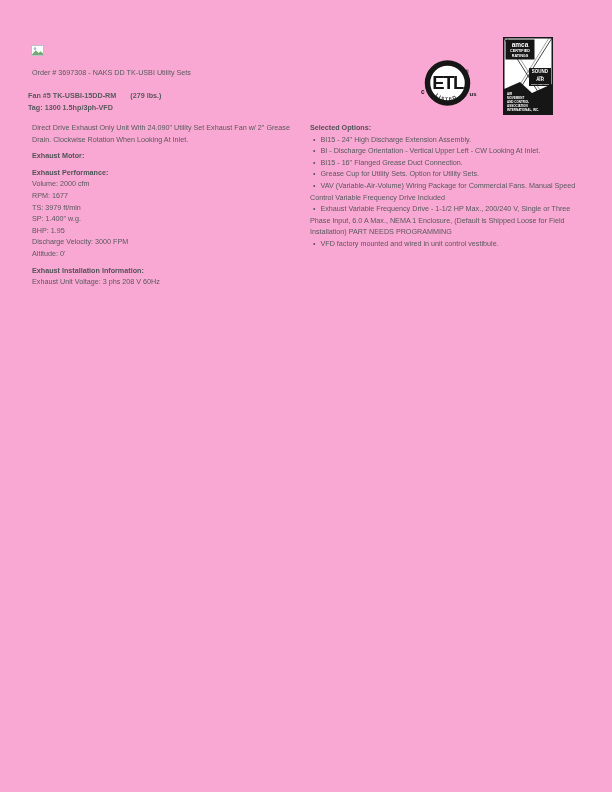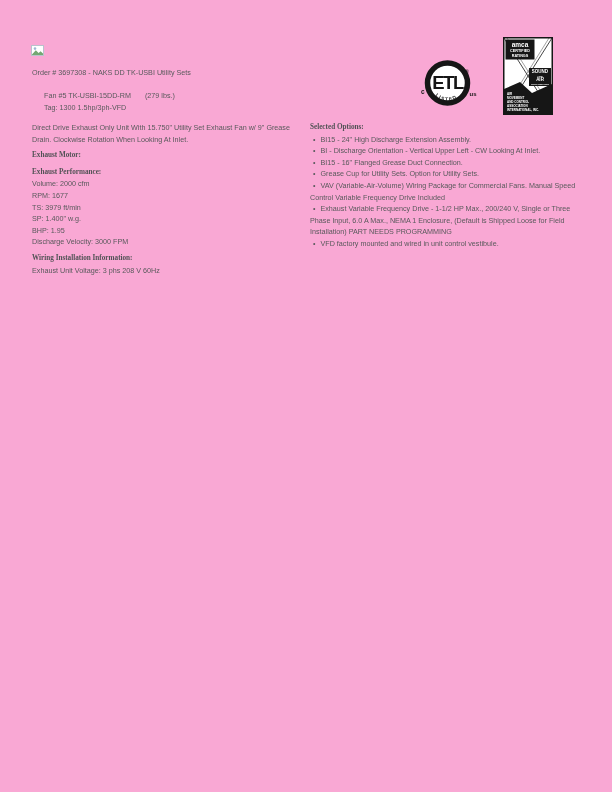--- a/index.html
+++ b/index.html
@@ -3,21 +3,21 @@
 <meta charset="utf-8">
 <style>
   html,body { margin:0; padding:0; background:#ffffff; }
   .page {
     position:relative; width:612px; height:792px; background:#f9a8d4;
     font-family:"Liberation Sans","DejaVu Sans",sans-serif;
     color:#58595b; font-size:7.2px; line-height:11.6px;padding-left:40px;
     -webkit-font-smoothing:antialiased;
   }
   .abs { position:absolute; }
-  .hd { font-weight:bold; color:#515255;font-family:Liberation Serif, serif; }
+  .hd { font-weight:bold; color:#515255; }
   .block { margin:0 0 5px 0; }
   .col-left  { left:32px;  top:122px; width:272px; }
   .col-right { left:310px; top:122px; width:266px; }
   .opt { text-indent:3px; margin:0; }
   .opt .bullet { font-size:7px; margin-right:5px; }
   .weight { margin-left:14px; }
   .etl-box  { left:420px; top:58px;  width:58px; height:52px; }
   .amca-box { left:503px; top:37px;  width:50px; height:78px; }
   .img-ph { left:31px; top:45px; width:13px; height:11px; }
   svg text { font-family:"Liberation Sans","DejaVu Sans",sans-serif; }
@@ -30,21 +30,21 @@
   <span class="abs img-ph">
     <svg width="13" height="11" viewBox="0 0 13 11">
       <rect x="0.5" y="0.5" width="12" height="10" fill="#ffffff" stroke="#b9c2cc"></rect>
       <circle cx="4" cy="3.6" r="1.3" fill="#9db8d2"></circle>
       <path d="M1 9.5 L4.8 5.2 L7.6 8 L9.6 6.2 L12 8.6 L12 10 L1 10 Z" fill="#74a874"></path>
     </svg>
   </span>
 
   <div class="abs" style="left:32px; top:67px;">Order # 3697308  -  NAKS DD TK-USBI Utility Sets</div>
 
-  <div class="abs" style="left:44px; top:90px;">
+  <div class="abs" style="left:28px; top:90px;font-weight:bold;">
     <div><span>Fan #5 TK-USBI-15DD-RM</span><span class="weight">(279 lbs.)</span></div>
     <div>Tag: 1300 1.5hp/3ph-VFD</div>
   </div>
 
   <span class="abs etl-box">
     <svg width="58" height="52" viewBox="0 0 116 104">
       <circle cx="55" cy="50" r="40" fill="#ffffff" stroke="#161616" stroke-width="11"></circle>
       <text x="55" y="61" text-anchor="middle" font-size="37" font-weight="bold" letter-spacing="-3" fill="#161616">ETL</text>
       <defs>
           <path id="etlArc" d="M 27 70 A 33 33 0 0 0 83 70"></path>
@@ -78,38 +78,39 @@
       <polygon points="2,154 2,104 34,90 58,112 98,94 98,154" fill="#161616"></polygon>
       <text x="8" y="116" font-size="6" font-weight="bold" fill="#ffffff">AIR</text>
       <text x="8" y="124" font-size="6" font-weight="bold" fill="#ffffff">MOVEMENT</text>
       <text x="8" y="132" font-size="6" font-weight="bold" fill="#ffffff">AND CONTROL</text>
       <text x="8" y="140" font-size="6" font-weight="bold" fill="#ffffff">ASSOCIATION</text>
       <text x="8" y="148" font-size="6" font-weight="bold" fill="#ffffff">INTERNATIONAL, INC.</text>
     </svg>
   </span>
 
   <div class="abs col-left">
-    <p class="block">Direct Drive Exhaust Only Unit With 15.750" Utility Set Exhaust Fan w/ 9" Grease Drain. Clockwise Rotation When Looking At Inlet.</p>
+    <p class="block">Direct Drive Exhaust Only Unit With 24.090" Utility Set Exhaust Fan w/ 2" Grease Drain. Clockwise Rotation When Looking At Inlet.</p>
 
     <div class="block">
       <div class="hd">Exhaust Motor:</div>
     </div>
 
     <div class="block">
       <div class="hd">Exhaust Performance:</div>
       <div>Volume: 2000 cfm</div>
       <div>RPM: 1677</div>
       <div>TS: 3979 ft/min</div>
       <div>SP: 1.400" w.g.</div>
       <div>BHP: 1.95</div>
       <div>Discharge Velocity: 3000 FPM</div>
+      <div>Altitude: 0'</div>
     </div>
 
     <div class="block">
-      <div class="hd">Wiring Installation Information:</div>
+      <div class="hd">Exhaust Installation Information:</div>
       <div>Exhaust Unit Voltage: 3 phs 208 V 60Hz</div>
     </div>
   </div>
 
   <div class="abs col-right">
     <div class="hd">Selected Options:</div>
 
     <p class="opt"><span class="bullet">•</span><span>BI15 - 24" High Discharge Extension Assembly.</span></p>
     <p class="opt"><span class="bullet">•</span><span>BI - Discharge Orientation - Vertical Upper Left - CW Looking At Inlet.</span></p>
     <p class="opt"><span class="bullet">•</span><span>BI15 - 16" Flanged Grease Duct Connection.</span></p>

